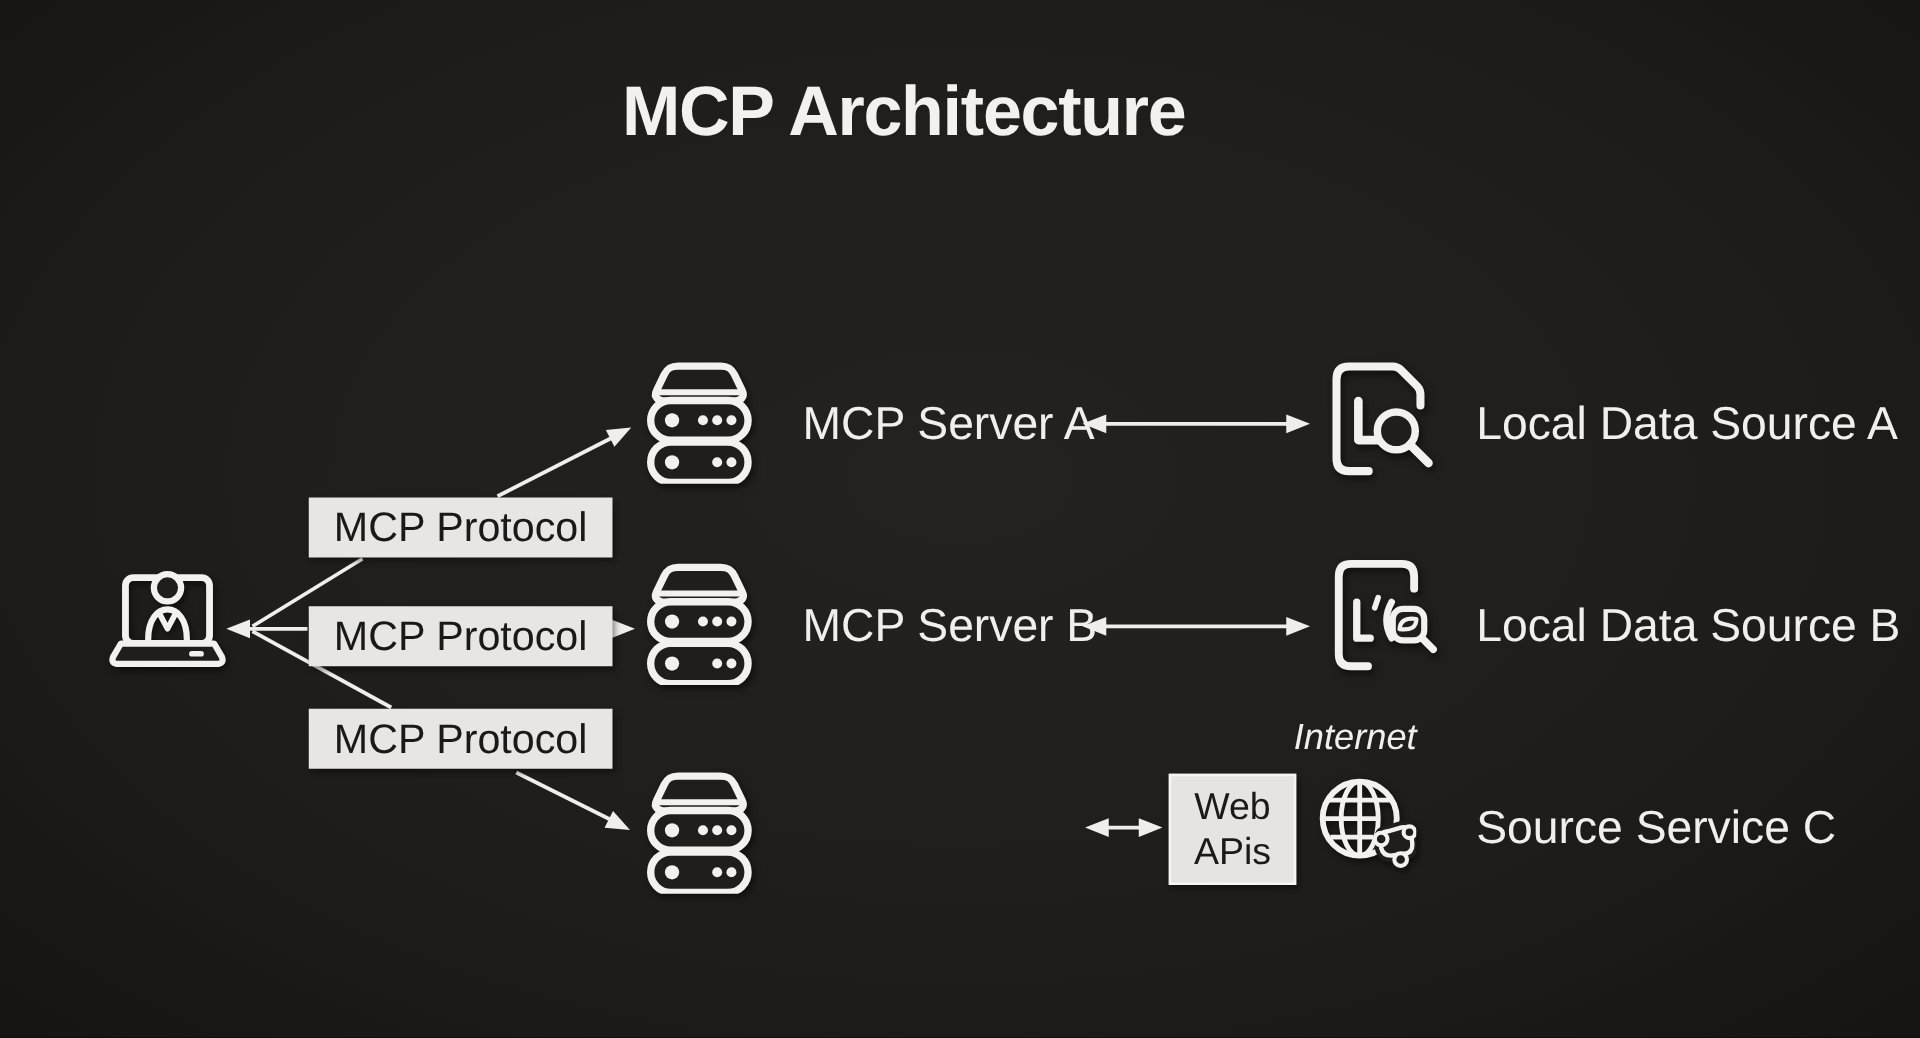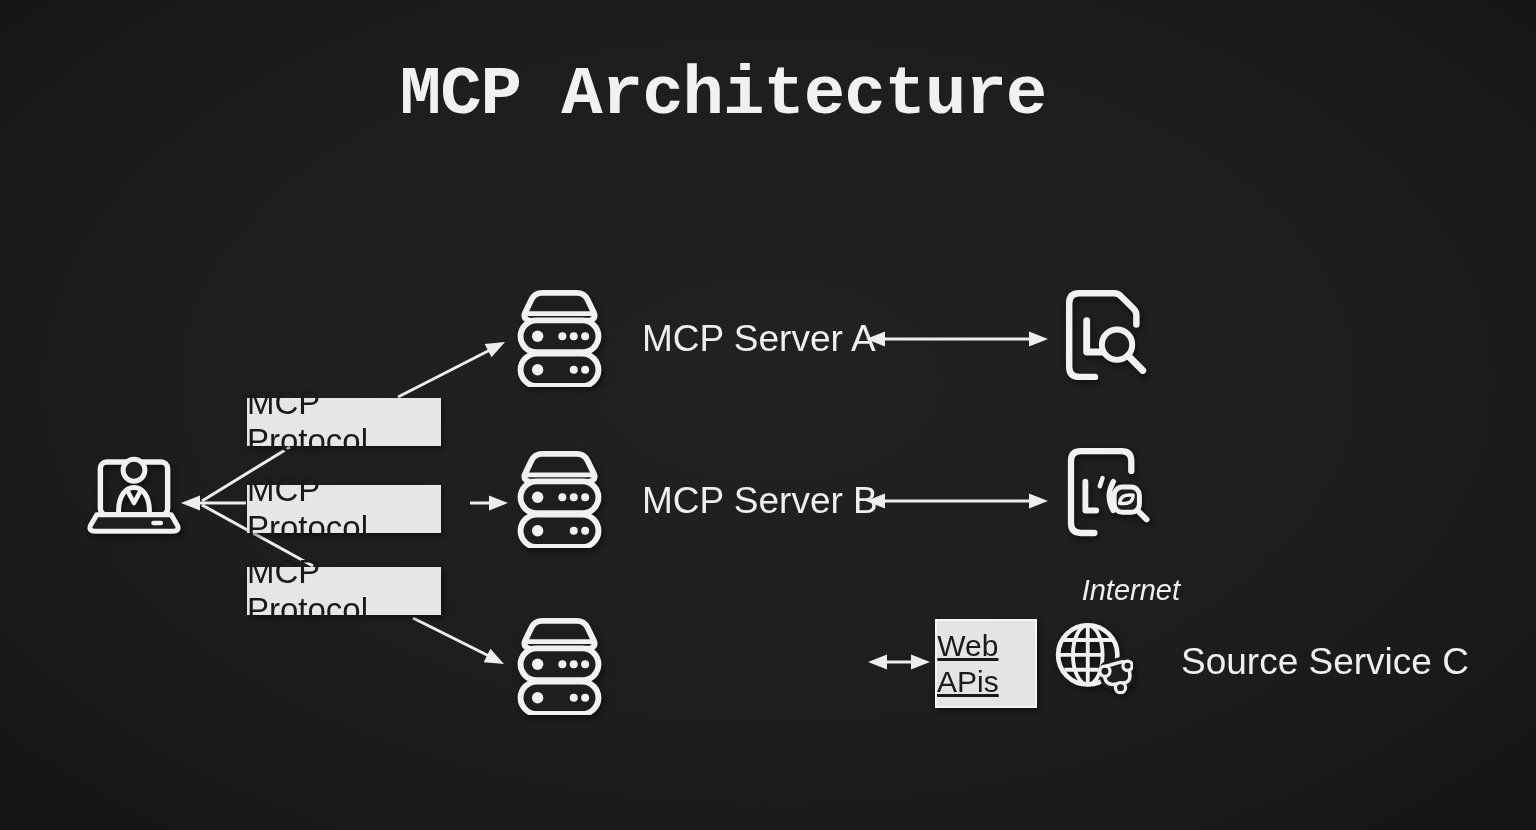--- a/index.html
+++ b/index.html
@@ -4,48 +4,47 @@
 <style>
   html,body{margin:0;padding:0;background:#0e0c0b;}
   .canvas{
     position:relative;width:1536px;height:830px;overflow:hidden;
     background:radial-gradient(ellipse 1200px 700px at 50% 46%, #242221 0%, #1f1d1c 55%, #141211 100%);
     font-family:"Liberation Sans", sans-serif;
     -webkit-font-smoothing:antialiased;
   }
   .title{
     position:absolute;top:56px;left:723px;transform:translateX(-50%);
-    font-size:69px;font-weight:700;letter-spacing:-1px;color:#f2f1f0;white-space:nowrap;font-family:Liberation Mono, monospace;
+    font-size:56px;font-weight:700;letter-spacing:-1px;color:#f2f1f0;white-space:nowrap;
   }
   .icon{position:absolute;filter:drop-shadow(2px 3px 3px rgba(0,0,0,.55));}
   .connector-layer{position:absolute;inset:0;pointer-events:none;}
   .wire{stroke:#efeeec;stroke-width:3;fill:none;}
   .head{fill:#efeeec;stroke:none;}
   .label{
     position:absolute;color:#f0efee;font-size:37px;font-weight:400;white-space:nowrap;line-height:44px;
   }
   .host-label{
     position:absolute;left:16px;top:568px;width:212px;text-align:center;
     color:#f0efee;font-size:30px;line-height:37px;white-space:pre-line;
   }
   .proto-box{
-    position:absolute;left:247px;width:194px;height:48px;background:#e8e6e4;
+    position:absolute;left:247px;width:243px;height:48px;background:#e8e6e4;
     display:flex;align-items:center;justify-content:center;
     color:#191919;font-size:33px;box-shadow:2px 3px 5px rgba(0,0,0,.45);
   }
   .webapis-box{
     position:absolute;left:935px;top:619px;width:102px;height:89px;
     background:#e6e4e2;border:2px solid #f6f5f4;box-sizing:border-box;
-    display:flex;align-items:center;text-align:center;
+    display:flex;align-items:center;justify-content:center;text-align:center;
     color:#1a1a1a;font-size:30px;line-height:36px;white-space:pre-line;
     box-shadow:2px 3px 5px rgba(0,0,0,.45);
-    text-decoration:underline;
   }
   .internet-label{
-    position:absolute;left:1035px;top:574px;width:145px;text-align:right;
+    position:absolute;left:1035px;top:574px;width:145px;text-align:left;
     color:#f0efee;font-size:29px;font-style:italic;
   }
 </style>
 </head>
 <body>
 
 <div class="canvas">
 
   <div class="title">MCP Architecture</div>
 
@@ -150,30 +149,32 @@
 
   <div class="label" style="left:642px;top:317px">MCP Server A</div>
   <div class="label" style="left:642px;top:479px">MCP Server B</div>
 
   <svg class="icon" style="left:1060px;top:286px" width="92" height="99" viewBox="0 0 100 104">
     <path d="M38,97 H21 Q10,97 10,86 V17 Q10,6 21,6 H59 Q63,6 66,9 L80,23 Q83,26 83,30 V40" fill="none" stroke="#f2f1f0" stroke-width="7" stroke-linecap="round" stroke-linejoin="round"></path>
     <path d="M29,36 V70 H46" fill="none" stroke="#f2f1f0" stroke-width="7.5" stroke-linecap="round" stroke-linejoin="round"></path>
     <circle cx="62" cy="62" r="16.5" fill="#201e1d" stroke="#f2f1f0" stroke-width="6.5"></circle>
     <line x1="74" y1="74" x2="90" y2="90" stroke="#f2f1f0" stroke-width="7.5" stroke-linecap="round"></line>
   </svg>
+  <div class="label" style="left:1181px;top:317px">Local Data Source A</div>
 
   <svg class="icon" style="left:1062px;top:442px" width="90" height="101" viewBox="0 0 100 104">
     <path d="M36,97 H21 Q10,97 10,86 V17 Q10,6 21,6 H66 Q77,6 77,17 V28" fill="none" stroke="#f2f1f0" stroke-width="7" stroke-linecap="round" stroke-linejoin="round"></path>
     <path d="M26,40 V72 H38" fill="none" stroke="#f2f1f0" stroke-width="6.5" stroke-linecap="round" stroke-linejoin="round"></path>
     <line x1="45" y1="36" x2="42" y2="45" stroke="#f2f1f0" stroke-width="5" stroke-linecap="round"></line>
     <path d="M57,40 Q48,56 57,72" fill="none" stroke="#f2f1f0" stroke-width="6" stroke-linecap="round"></path>
     <rect x="58" y="46" width="28" height="28" rx="9" fill="#201e1d" stroke="#f2f1f0" stroke-width="5.5"></rect>
     <path d="M64,64 Q65,53 79,55 Q79,66 64,64 Z" fill="none" stroke="#f2f1f0" stroke-width="3.8" stroke-linejoin="round"></path>
     <line x1="84" y1="72" x2="94" y2="82" stroke="#f2f1f0" stroke-width="6.5" stroke-linecap="round"></line>
   </svg>
+  <div class="label" style="left:1181px;top:479px">Local Data Source B</div>
 
   <div class="webapis-box">
     <span>Web
 APis</span>
   </div>
 
   <div class="internet-label">Internet</div>
 
   <svg class="icon" style="left:1055px;top:615px" width="78" height="86" viewBox="0 0 100 100">
     <circle cx="42" cy="46" r="38" fill="none" stroke="#f2f1f0" stroke-width="6"></circle>

